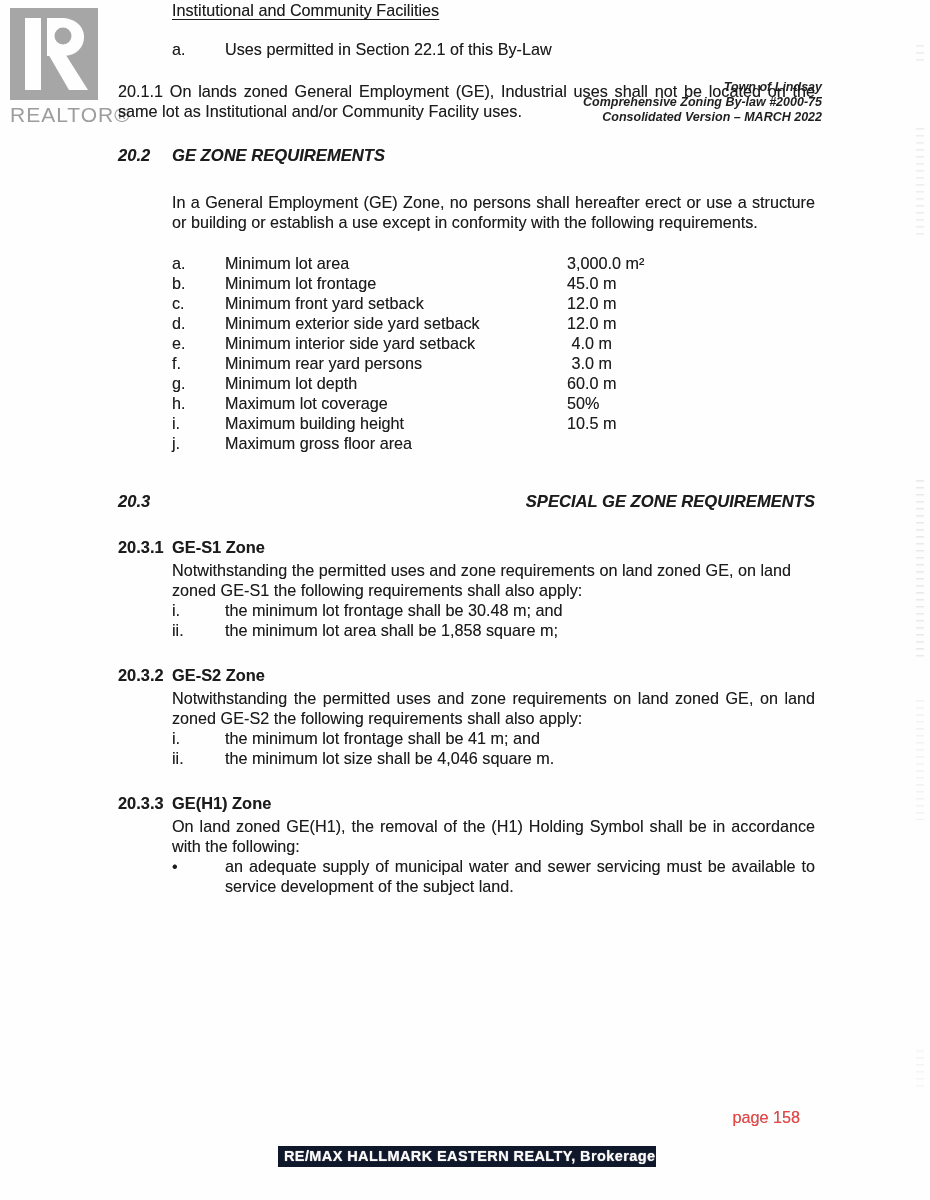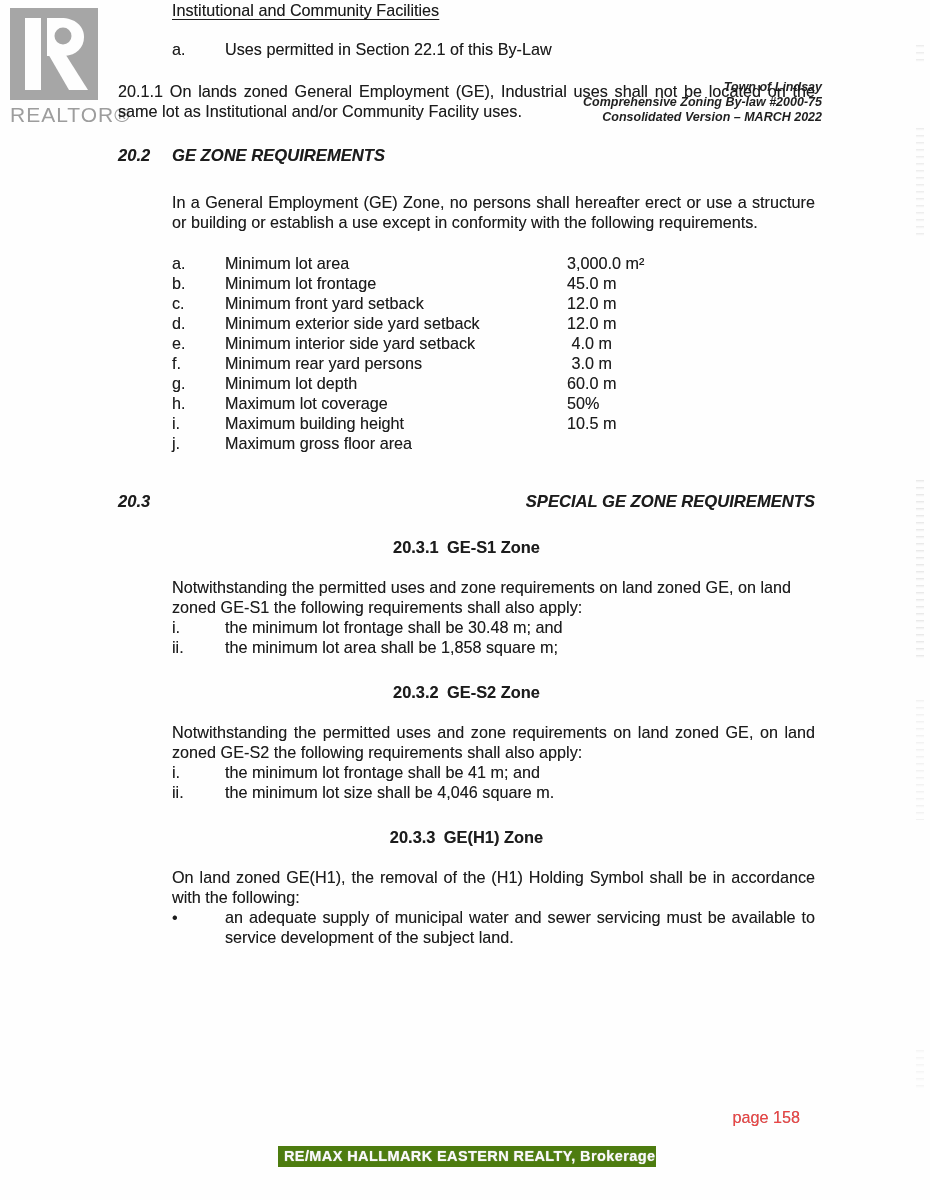--- a/index.html
+++ b/index.html
@@ -75,37 +75,36 @@
   .req-letter { flex: 0 0 53px; }
   .req-label { flex: 0 0 342px; }
   .req-value { white-space: pre; }
   
   .h-203 { margin-top: 39px; justify-content: space-between; }
   .h-sub {
     display: flex;
     font-weight: 700;
     margin-top: 25px;
     font-size: 16.4px;
-    justify-content: center;
-  }
-  .sub-para { margin-top: 20px; }
+  }
+  .sub-para { margin-top: 3px; }
   .sub-items { }
   
   .page-number {
     position: absolute;
     top: 1108px; right: 130px;
     font-size: 16.2px;
     color: #ef4444;
     text-shadow: 0 0 0.4px rgba(20,20,20,0.45);
   }
   .watermark {
     position: absolute;
     top: 1146px; left: 278px;
     width: 378px; height: 21px;
-    background: #4d7c0f;
+    background: #0f172a;
     color: #fafafa;
     font-size: 14.5px;
     font-weight: 600;
     letter-spacing: 0.4px;
     line-height: 21px;
     padding-left: 6px;
     white-space: nowrap;
     text-shadow: 0 0 1px #d2d2d2;
   }
   

